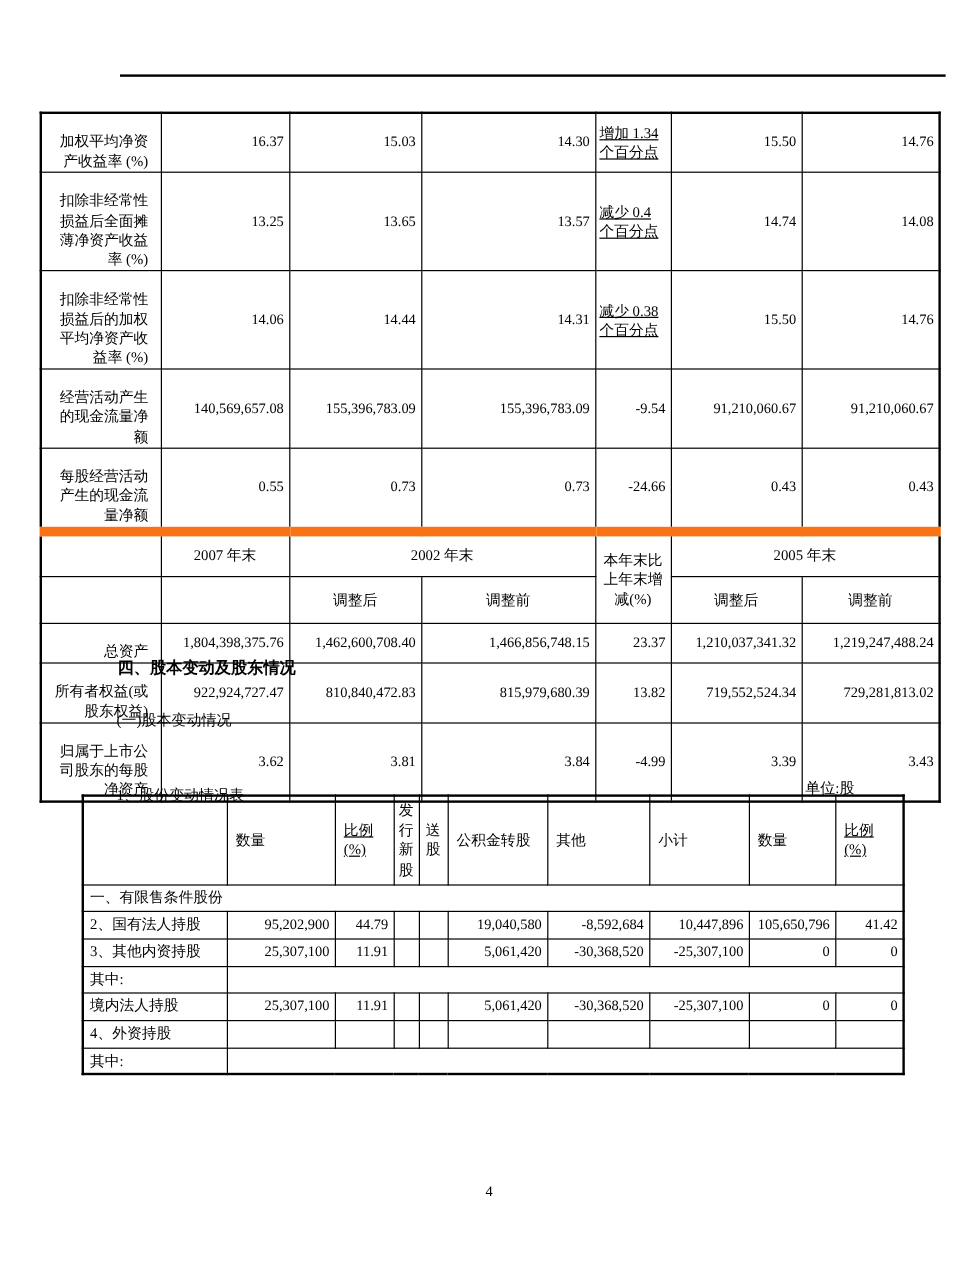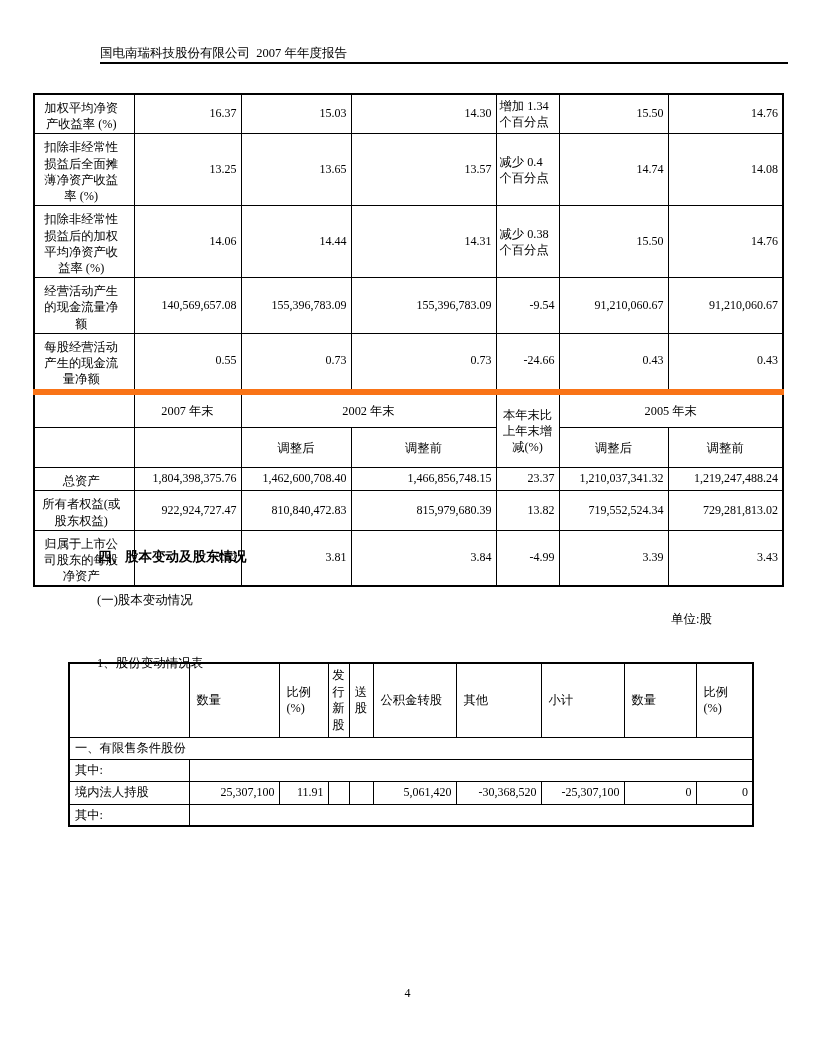--- a/index.html
+++ b/index.html
@@ -14,47 +14,46 @@
   .header-rule {
     position:absolute; left:100px; top:62px; width:688px; height:2px; background:#000;
   }
   table { border-collapse:collapse; table-layout:fixed; }
   td {
     border:1px solid #000; font-size:12.3px; padding:1px 4px;
     vertical-align:middle; overflow:hidden; line-height:1.32;
   }
   #t1 { position:absolute; left:33px; top:93px; width:750px; border:2px solid #000; }
   #t2 { position:absolute; left:68px; top:662px; width:684px; border:2px solid #000; }
-  .lab { text-align:center; padding:5px 10px 1px 4px; }
+  .lab { text-align:right; padding:15px 10px 1px 4px; }
   .num { text-align:right; white-space:nowrap; font-size:12px; padding:1px 4px 1px 2px; }
-  .chg { text-align:left; padding:1px 3px; }
+  .chg { text-align:left; padding:1px 3px;text-decoration:underline; }
   .ctr { text-align:center; padding:1px 2px; }
   .yoy { text-align:center; padding:12px 3px; }
-  .thick td { border-top:6px solid #f97316; }
+  .thick td { border-top:8px solid #f97316; }
   .hl { text-align:left; padding:1px 2px 1px 7px; }
-  .pre { white-space:pre-line; }
+  .pre { white-space:pre-line;text-decoration:underline; }
   .vert { text-align:center; padding:2px 0; word-break:break-all; line-height:1.35; }
   .t2lab { text-align:left; padding:1px 2px 1px 5px; white-space:nowrap; }
   .h-main {
     position:absolute; left:98px; top:548px; font-size:13.5px; font-weight:bold;
   }
   .h-sub { position:absolute; left:97px; font-size:12.5px; }
   .h-sub1 { top:592px; }
   .h-sub2 { top:627px;margin-top:28px; }
-  .unit-label { position:absolute; top:611px; right:103px; font-size:12.5px; }
+  .unit-label { position:absolute; top:649px; right:103px; font-size:12.5px; }
   .page-num {
     position:absolute; top:986px; left:0; width:100%; text-align:center; font-size:12px;
   }
 </style>
 </head>
 <body>
 
 <div class="page">
 
-  <div class="doc-header">国电南瑞科技股份有限公司  2007 年年度报告</div>
   <div class="header-rule"></div>
 
   <table id="t1">
     <colgroup>
       <col style="width:100px">
         <col style="width:107px">
         <col style="width:110px">
       <col style="width:145px">
         <col style="width:63px">
         <col style="width:109px">
@@ -180,36 +179,72 @@
       <td class="hl">公积金转股</td>
       <td class="hl">其他</td>
       <td class="hl">小计</td>
       <td class="hl">数量</td>
       <td class="hl pre">比例
 (%)</td>
     </tr>
     <tr style="height:22px">
       <td class="t2lab" colspan="10">一、有限售条件股份</td>
     </tr>
+    <tr style="height:23px">
+      <td class="t2lab">2、国有法人持股</td>
+      <td class="num">95,202,900</td>
+      <td class="num">44.79</td>
+      <td class="num"></td>
+      <td class="num"></td>
+      <td class="num">19,040,580</td>
+      <td class="num">-8,592,684</td>
+      <td class="num">10,447,896</td>
+      <td class="num">105,650,796</td>
+      <td class="num">41.42</td>
+    </tr>
+    <tr style="height:23px">
+      <td class="t2lab">3、其他内资持股</td>
+      <td class="num">25,307,100</td>
+      <td class="num">11.91</td>
+      <td class="num"></td>
+      <td class="num"></td>
+      <td class="num">5,061,420</td>
+      <td class="num">-30,368,520</td>
+      <td class="num">-25,307,100</td>
+      <td class="num">0</td>
+      <td class="num">0</td>
+    </tr>
     <tr style="height:22px">
       <td class="t2lab">其中:</td>
       <td colspan="9"></td>
     </tr>
     <tr style="height:23px">
       <td class="t2lab">境内法人持股</td>
       <td class="num">25,307,100</td>
       <td class="num">11.91</td>
       <td class="num"></td>
       <td class="num"></td>
       <td class="num">5,061,420</td>
       <td class="num">-30,368,520</td>
       <td class="num">-25,307,100</td>
       <td class="num">0</td>
       <td class="num">0</td>
     </tr>
+    <tr style="height:23px">
+      <td class="t2lab">4、外资持股</td>
+      <td class="num"></td>
+      <td class="num"></td>
+      <td class="num"></td>
+      <td class="num"></td>
+      <td class="num"></td>
+      <td class="num"></td>
+      <td class="num"></td>
+      <td class="num"></td>
+      <td class="num"></td>
+    </tr>
     <tr style="height:22px">
       <td class="t2lab">其中:</td>
       <td colspan="9"></td>
     </tr>
   </tbody>
     </table>
 
   <div class="page-num">4</div>
 
 </div>

